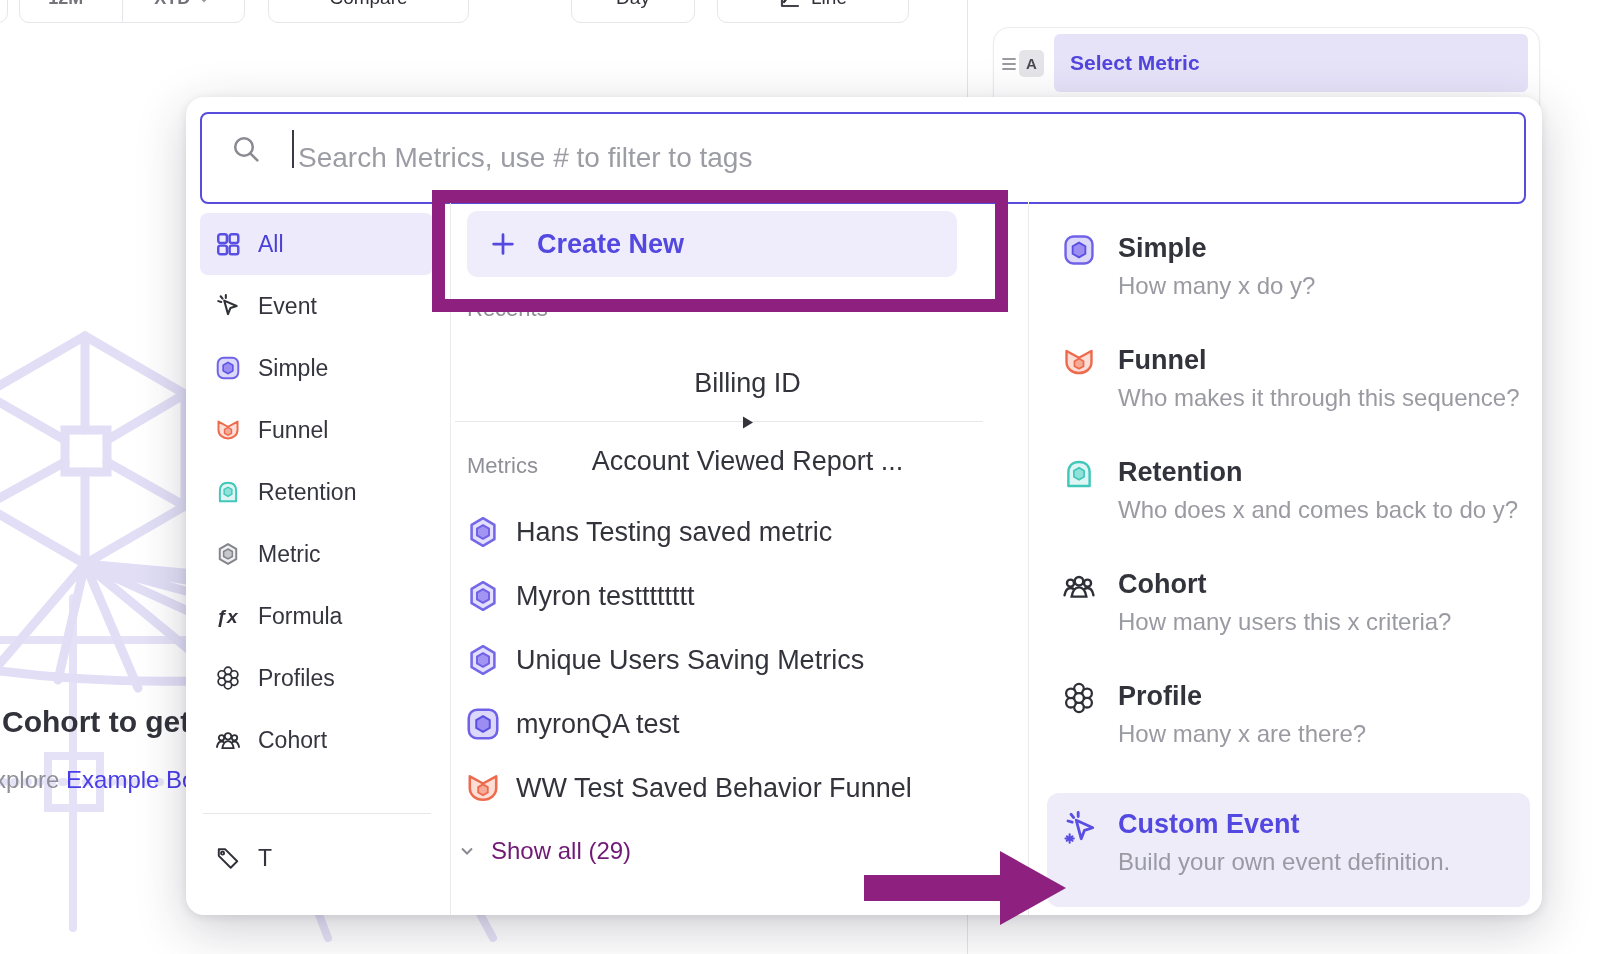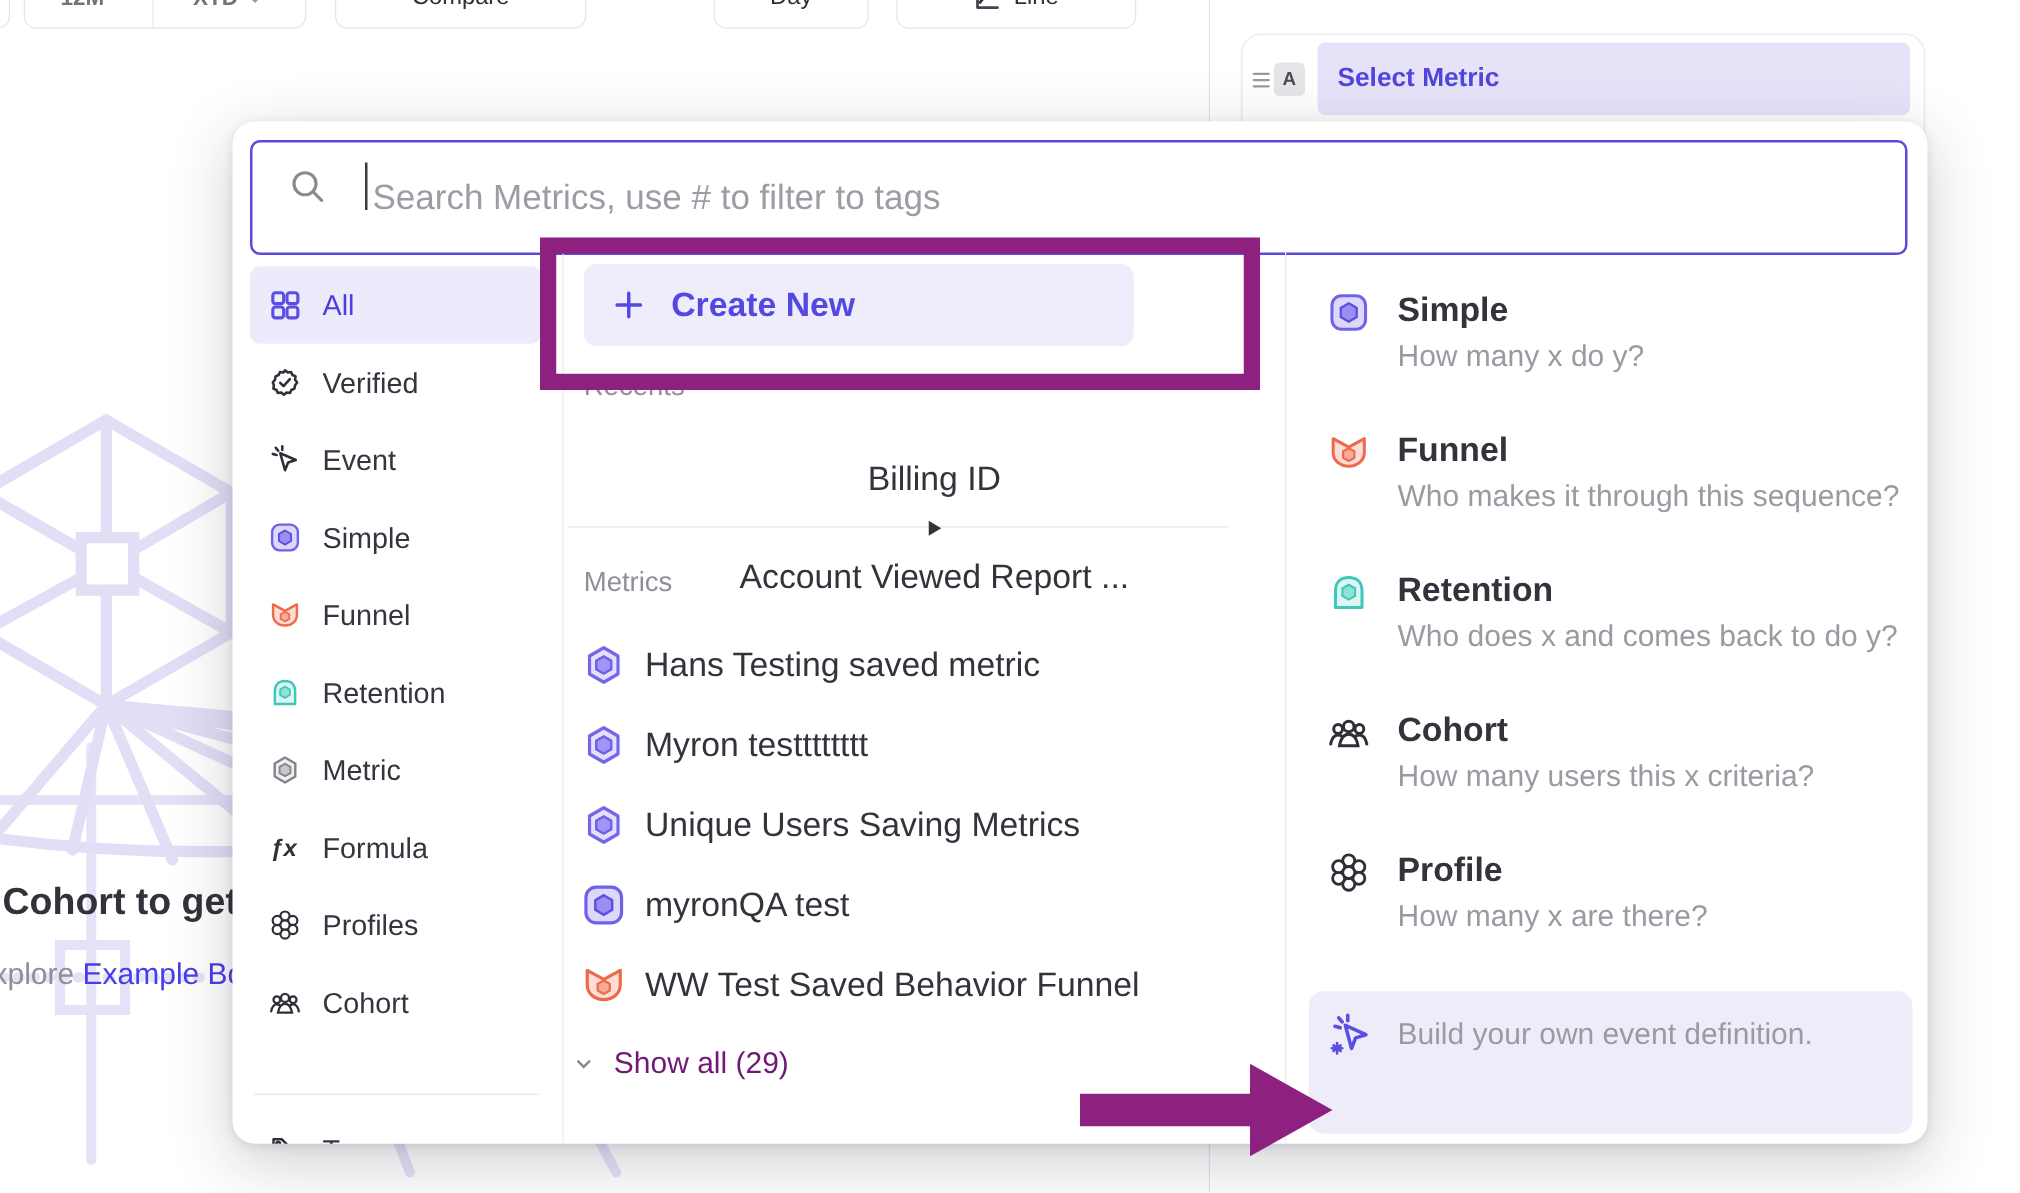--- a/index.html
+++ b/index.html
@@ -76,21 +76,21 @@
     padding-left:14px; border-radius:8px; font-size:23px; color:#35353F; cursor:pointer;
   }
   .side-item.selected { background:#EDEBFB; color:#4A3FD8; font-weight:500; }
   .side-item .ic { width:27px; height:27px; flex:0 0 27px; display:flex; align-items:center; justify-content:center; }
   .side-div { width:228px; height:1px; background:#E7E7EA; margin:42px 0 0 3px; }
   .side-partial { margin-top:13px; }
 
   
   .middle { position:absolute; left:264px; top:112px; width:578px; }
   .create-btn {
-    margin:2px 0 0 17px; width:440px; height:66px; background:#EFEDFB; border-radius:10px;
+    margin:2px 0 0 17px; width:490px; height:66px; background:#EFEDFB; border-radius:10px;
     display:flex; align-items:center; gap:19px; padding-left:21px; cursor:pointer;
   }
   .create-btn .lbl { font-size:27px; font-weight:600; color:#5348DF; }
   .mid-h { margin:19px 0 16px 17px; font-size:22px; color:#8F8F98; }
   .recent-item { margin:30px 0 0 17px; height:40px; display:flex; align-items:center; gap:16px; font-size:27px; font-weight:500; color:#33333C; cursor:pointer;flex-direction:column; }
   .recent-item .sep { display:flex; align-items:center; margin:0 2px; }
   .mid-div { margin:29px 0 0 5px; width:528px; height:1px; background:#E8E8EC; }
   .metrics-h { margin:31px 0 0 17px; font-size:22px; color:#8F8F98; }
   .metric-list { list-style:none; margin-top:21px; }
   .metric-list li { height:64px; display:flex; align-items:center; gap:15px; padding-left:15px; font-size:27px; font-weight:500; color:#33333C; cursor:pointer; }
@@ -209,29 +209,20 @@
         <svg width="26" height="26" viewBox="0 0 24 24" fill="none" stroke="#5A4FE3" stroke-width="2.3">
             <rect x="3" y="3" width="8" height="8" rx="2"></rect>
             <rect x="13.5" y="3" width="8" height="8" rx="2"></rect>
             <rect x="3" y="13.5" width="8" height="8" rx="2"></rect>
             <rect x="13.5" y="13.5" width="8" height="8" rx="2"></rect>
           </svg>
       </span>
       <span>All</span>
     </div>
 
-    <div class="side-item">
-      <span class="ic">
-        <svg width="26" height="26" viewBox="0 0 24 24" fill="none" stroke="#2F2F38" stroke-width="1.9" stroke-linecap="round" stroke-linejoin="round">
-            <path d="M12 3l2 1.6 2.5-.4 1 2.3 2.3 1-.4 2.5L21 12l-1.6 2-.4 2.5-2.3 1-1 2.3-2.5-.4-2 1.6-2-1.6-2.5.4-1-2.3-2.3-1 .4-2.5L3 12l1.6-2 .4-2.5 2.3-1 1-2.3 2.5.4Z"></path>
-            <path d="M8.5 12.2 l2.4 2.5 L15.6 9.5"></path>
-          </svg>
-      </span>
-      <span>Verified</span>
-    </div>
 
     <div class="side-item">
       <span class="ic">
         <svg width="26" height="26" viewBox="0 0 24 24" fill="none" stroke="#2F2F38" stroke-width="1.9" stroke-linecap="round" stroke-linejoin="round">
             <path d="M8.5 7 L20 12 L14.3 13.8 L12 19.5 Z"></path>
             <path d="M3 7.5 L5.8 8.3 M5.2 3 L7 5.2 M10 1.8 L10 4.6"></path>
           </svg>
       </span>
       <span>Event</span>
     </div>
@@ -463,20 +454,21 @@
     </div>
 
     <div class="type-block type-custom" style="top:584px;">
       <span class="ic">
         <svg width="36" height="36" viewBox="0 0 24 24" fill="none" stroke="#5A4FE3" stroke-width="1.9" stroke-linecap="round" stroke-linejoin="round">
             <path d="M9.5 7.5 L20.5 12.5 L15 14.2 L12.8 19.8 Z"></path>
             <path d="M4 8 L6.8 8.8 M6 3.5 L7.8 5.7 M10.8 2.2 L10.8 5"></path>
             <path d="M3.2 18.2 L7 21.2 M3.2 21.2 L7 18.2 M2.3 19.7 H7.9 M5.1 16.9 V22.5" stroke-width="1.4"></path>
           </svg>
       </span>
+      <div class="type-title">Custom Event</div>
       <div class="type-desc">Build your own event definition.</div>
     </div>
   </div>
 </div>
 
 <div class="anno-box"></div>
 <svg class="anno-arrow" width="212" height="84" viewBox="0 0 212 84">
   <rect x="6" y="32" width="138" height="26" fill="#8E2180"></rect>
   <polygon points="142,8 142,82 208,45" fill="#8E2180"></polygon>
 </svg>

